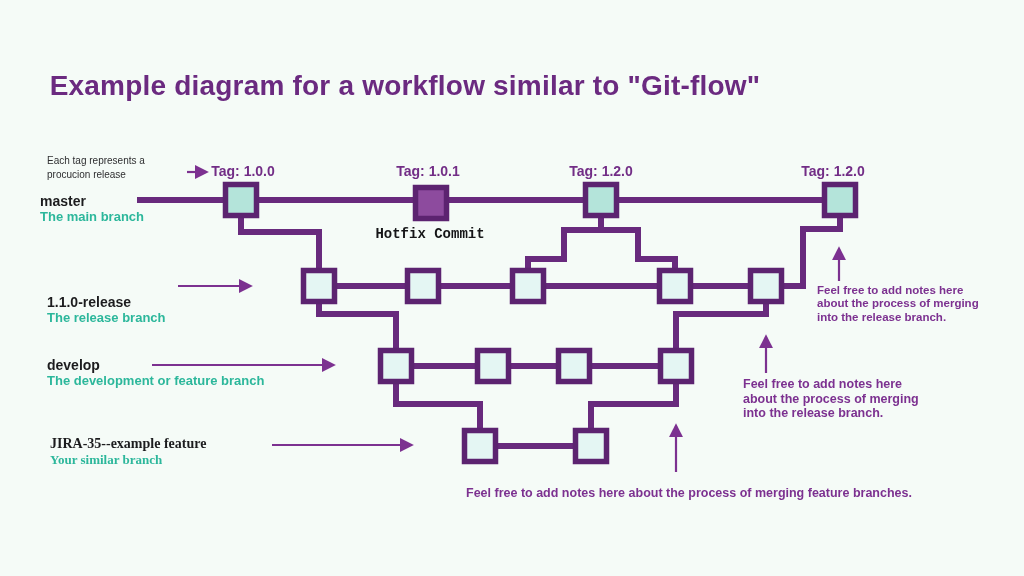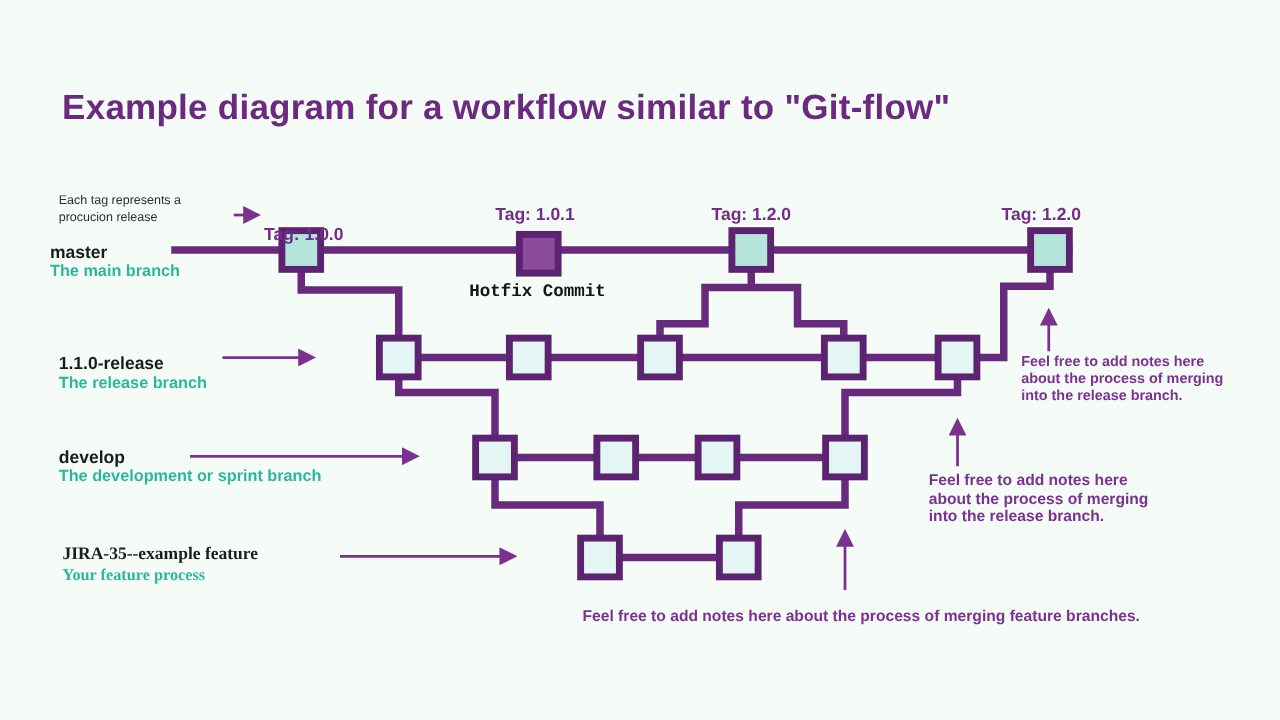--- a/index.html
+++ b/index.html
@@ -92,45 +92,45 @@
       <rect x="464.5" y="430.5" width="31" height="31" fill="#e4f6f3"></rect>
       <rect x="575.5" y="430.5" width="31" height="31" fill="#e4f6f3"></rect>
     </g>
   </svg>
 
   <div class="abs title">Example diagram for a workflow similar to "Git-flow"</div>
 
   <div class="abs tag-note">Each tag represents a
 procucion release</div>
 
-  <div class="abs tag-label" style="left:243px;margin-top:16px;">Tag: 1.0.0</div>
+  <div class="abs tag-label" style="left:243px;">Tag: 1.0.0</div>
   <div class="abs tag-label" style="left:428px;text-align:right;">Tag: 1.0.1</div>
   <div class="abs tag-label" style="left:601px;">Tag: 1.2.0</div>
   <div class="abs tag-label" style="left:833px;">Tag: 1.2.0</div>
 
   <div class="abs hotfix-label" style="left:430px;">Hotfix Commit</div>
 
   <div class="abs" style="left:40px;top:193px;">
     <div class="branch-name">master</div>
     <div class="branch-desc">The main branch</div>
   </div>
 
-  <div class="abs" style="left:47px;top:282px;">
+  <div class="abs" style="left:47px;top:294px;">
     <div class="branch-name">1.1.0-release</div>
     <div class="branch-desc">The release branch</div>
   </div>
 
   <div class="abs" style="left:47px;top:357px;">
     <div class="branch-name">develop</div>
-    <div class="branch-desc">The development or sprint branch</div>
+    <div class="branch-desc">The development or feature branch</div>
   </div>
 
   <div class="abs" style="left:50px;top:436px;font-family:Liberation Serif, serif;">
     <div class="branch-name">JIRA-35--example feature</div>
-    <div class="branch-desc">Your feature process</div>
+    <div class="branch-desc">Your similar branch</div>
   </div>
 
   <div class="abs note note-1">Feel free to add notes here
 about the process of merging
 into the release branch.</div>
   <div class="abs note note-2">Feel free to add notes here
 about the process of merging
 into the release branch.</div>
   <div class="abs note note-3">Feel free to add notes here about the process of merging feature branches.</div>
 

